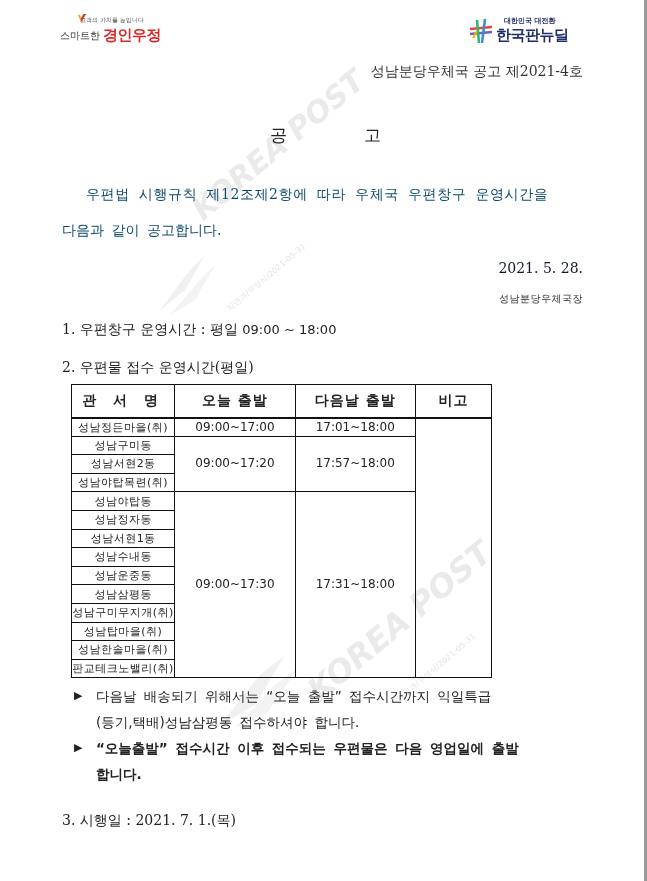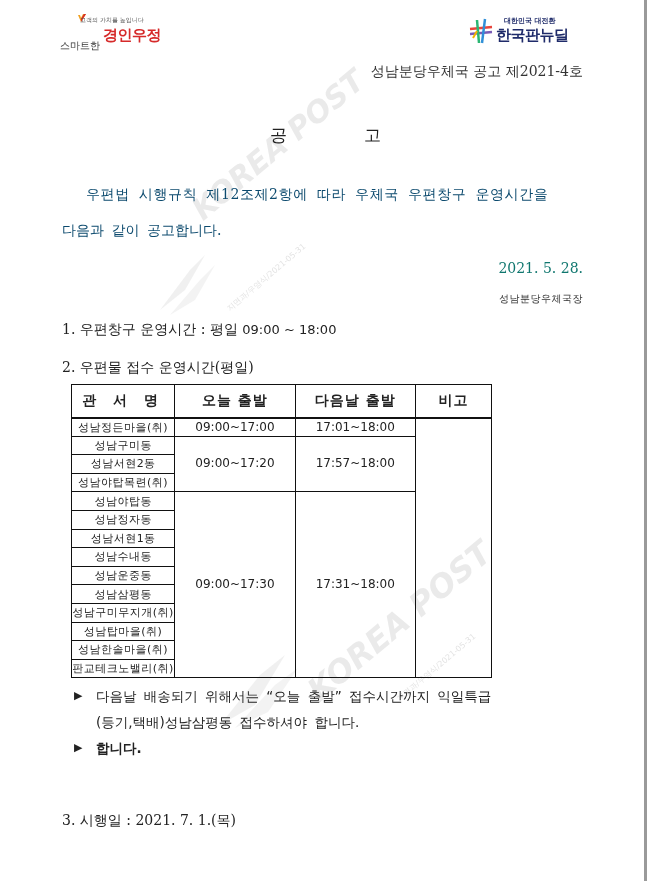--- a/index.html
+++ b/index.html
@@ -4,39 +4,39 @@
 <style>
   * { box-sizing: border-box; margin: 0; padding: 0; }
   html, body { width: 647px; height: 881px; background: #ffffff; overflow: hidden; }
   body { position: relative; font-family: "DejaVu Serif", "Liberation Serif", serif; color: #222; }
   .right-border { position: absolute; left: 644px; top: 0; width: 3px; height: 881px; background: #9a9a9a; }
 
   
   .logo-left { position: absolute; left: 60px; top: 14px; width: 130px; height: 34px; }
   .logo-left .slogan { position: absolute; left: 20px; top: 2px; font-family: "DejaVu Sans", sans-serif; font-size: 6px; color: #555; white-space: nowrap; }
   .logo-left .heart { position: absolute; left: 18px; top: 0px; width: 8px; height: 9px; }
-  .logo-left .smart { position: absolute; left: 0; top: 15px; font-family: "DejaVu Sans", sans-serif; font-size: 10px; color: #333; white-space: nowrap; margin-top: 10px; }
+  .logo-left .smart { position: absolute; left: 0; top: 15px; font-family: "DejaVu Sans", sans-serif; font-size: 10px; color: #333; white-space: nowrap; }
   .logo-left .brand { position: absolute; left: 43px; top: 12px; font-family: "DejaVu Sans", sans-serif; font-size: 15px; font-weight: bold; color: #d62a2a; white-space: nowrap; letter-spacing: -0.5px; }
 
   .logo-right { position: absolute; left: 468px; top: 16px; width: 130px; height: 34px; }
   .logo-right .mark { position: absolute; left: 0; top: 2px; width: 26px; height: 26px; }
   .logo-right .sub { position: absolute; left: 36px; top: 0; font-family: "DejaVu Sans", sans-serif; font-size: 7px; font-weight: bold; color: #1f2b6a; white-space: nowrap; }
   .logo-right .main { position: absolute; left: 28px; top: 10px; font-family: "DejaVu Sans", sans-serif; font-size: 15px; font-weight: bold; color: #1f2b6a; white-space: nowrap; letter-spacing: -0.5px; }
 
   .doc-no { position: absolute; right: 64px; top: 63px; font-size: 14px; color: #333; white-space: nowrap; }
 
   .title { position: absolute; left: 270px; top: 124px; font-size: 17px; color: #222; white-space: nowrap; }
   .title span { display: inline-block; }
   .title .t2 { margin-left: 77px; }
 
   .body-text { position: absolute; left: 62px; width: 526px; font-size: 14px; color: #0c4a6e; white-space: nowrap; }
   .bt1 { top: 186px; left: 86px; word-spacing: 4px; letter-spacing: 0.6px; }
   .bt2 { top: 222px; word-spacing: 3px; }
 
-  .date { position: absolute; right: 64px; top: 260px; font-size: 14px; color: #0f766e; white-space: nowrap; }
+  .date { position: absolute; right: 64px; top: 260px; font-size: 14px; color: #0f172a; white-space: nowrap; }
   .signer { position: absolute; right: 64px; top: 292px; font-size: 10px; color: #333; white-space: nowrap; letter-spacing: 0.5px; }
 
   .sec { position: absolute; left: 62px; font-size: 14px; color: #222; white-space: nowrap; }
   .sec1 { top: 321px; }
   .sec2 { top: 359px; }
   .sec3 { top: 812px; }
   .sec .hours { font-family: "DejaVu Sans", sans-serif; font-size: 13px; }
 
   
   .tbl { position: absolute; left: 71px; top: 384px; width: 421px; border-collapse: collapse; font-family: "DejaVu Sans", sans-serif; }
@@ -197,17 +197,18 @@
 </table>
 
 <div class="notes">
   <div class="note">
     <span class="arrow">▶</span>
     <span class="txt">다음날 배송되기 위해서는 “오늘 출발” 접수시간까지 익일특급</span>
     <span class="txt">(등기,택배)성남삼평동 접수하셔야 합니다.</span>
   </div>
   <div class="note bold">
     <span class="arrow">▶</span>
+    <span class="txt">“오늘출발” 접수시간 이후 접수되는 우편물은 다음 영업일에 출발</span>
     <span class="txt">합니다.</span>
   </div>
 </div>
 
 <div class="sec sec3">3. 시행일 : 2021. 7. 1.(목)</div>
 
 </body></html>

